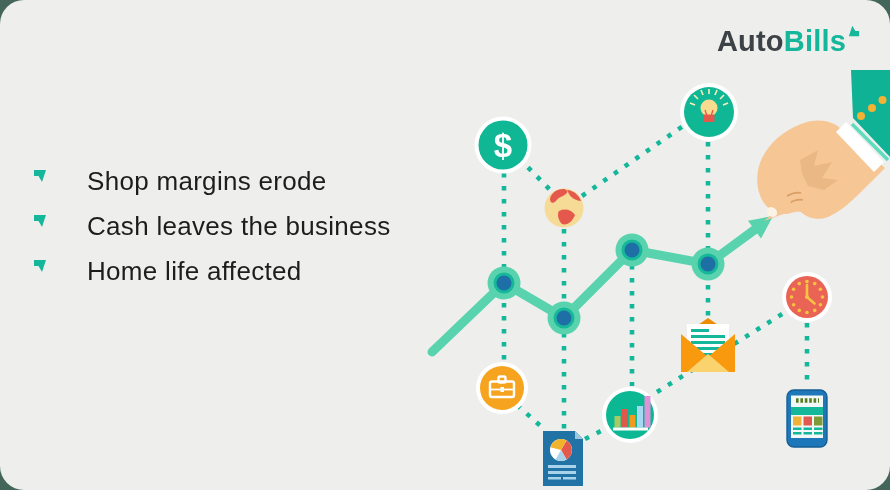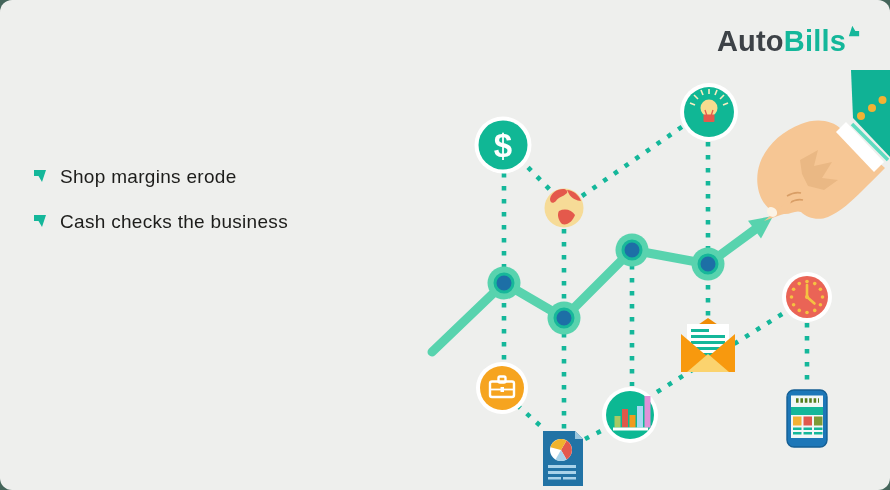--- a/index.html
+++ b/index.html
@@ -1,32 +1,32 @@
 <!DOCTYPE html>
 <html><head>
 <meta charset="utf-8">
 <style>
   html,body{margin:0;padding:0;background:#44655a;}
   *{box-sizing:border-box;}
   .stage{position:relative;width:890px;height:490px;background:#44655a;overflow:hidden;
          font-family:"Liberation Sans","DejaVu Sans",sans-serif;}
-  .card{position:absolute;inset:0;background:#eeefed;border-radius:12px;overflow:hidden;}
+  .card{position:absolute;inset:0;background:#eeefed;border-radius:24px;overflow:hidden;}
 
   .logo{position:absolute;top:26px;right:30px;display:flex;align-items:flex-start;}
   .logo .lg{font-size:29px;font-weight:bold;letter-spacing:0.2px;line-height:30px;}
   .logo .lg-auto{color:#3d4247;}
   .logo .lg-leap{color:#14b79a;}
   .logo-mark{width:12px;height:12px;margin-left:2px;margin-top:-1px;}
 
   .title{position:absolute;left:33px;top:48px;margin:0;font-size:31px;line-height:41px;
          font-weight:bold;color:#424c4a;letter-spacing:0.3px;text-shadow:0 1px 1px rgba(0,0,0,0.06);}
 
   .list{position:absolute;left:33px;top:166px;margin:0;padding:0;list-style:none;}
   .list li{display:flex;align-items:flex-start;height:26px;margin-bottom:19px;
-           font-size:19px;font-weight:500;color:#1d1d1b;letter-spacing:0.3px;}
+           font-size:26px;font-weight:500;color:#1d1d1b;letter-spacing:0.3px;gap:27px;}
   .bullet{width:14px;height:14px;flex:0 0 14px;margin:3px 13px 0 0;}
 
   .illu{position:absolute;left:420px;top:70px;width:470px;height:420px;}
 </style>
 </head>
 <body>
 
 <div class="stage">
   <div class="card">
 
@@ -43,21 +43,27 @@
       <li>
         <svg class="bullet" viewBox="0 0 14 14">
             <path d="M1,1 L13,1 L9,13 L5.5,7 L1,7 Z" fill="#14b79a"></path>
           </svg>
         <span>Shop margins erode</span>
       </li>
       <li>
         <svg class="bullet" viewBox="0 0 14 14">
             <path d="M1,1 L13,1 L9,13 L5.5,7 L1,7 Z" fill="#14b79a"></path>
           </svg>
-        <span>Cash checks the business</span>
+        <span>Cash leaves the business</span>
+      </li>
+      <li>
+        <svg class="bullet" viewBox="0 0 14 14">
+            <path d="M1,1 L13,1 L9,13 L5.5,7 L1,7 Z" fill="#14b79a"></path>
+          </svg>
+        <span>Home life affected</span>
       </li>
     </ul>
 
     <svg class="illu" viewBox="420 70 470 420">
 
       <g stroke="#14b79a" stroke-width="4.6" stroke-dasharray="4.5 8.5" fill="none">
         <line x1="504" y1="173" x2="504" y2="360"></line>
         <line x1="564" y1="229" x2="564" y2="429"></line>
         <line x1="632" y1="252" x2="632" y2="386"></line>
         <line x1="708" y1="142" x2="708" y2="322"></line>

